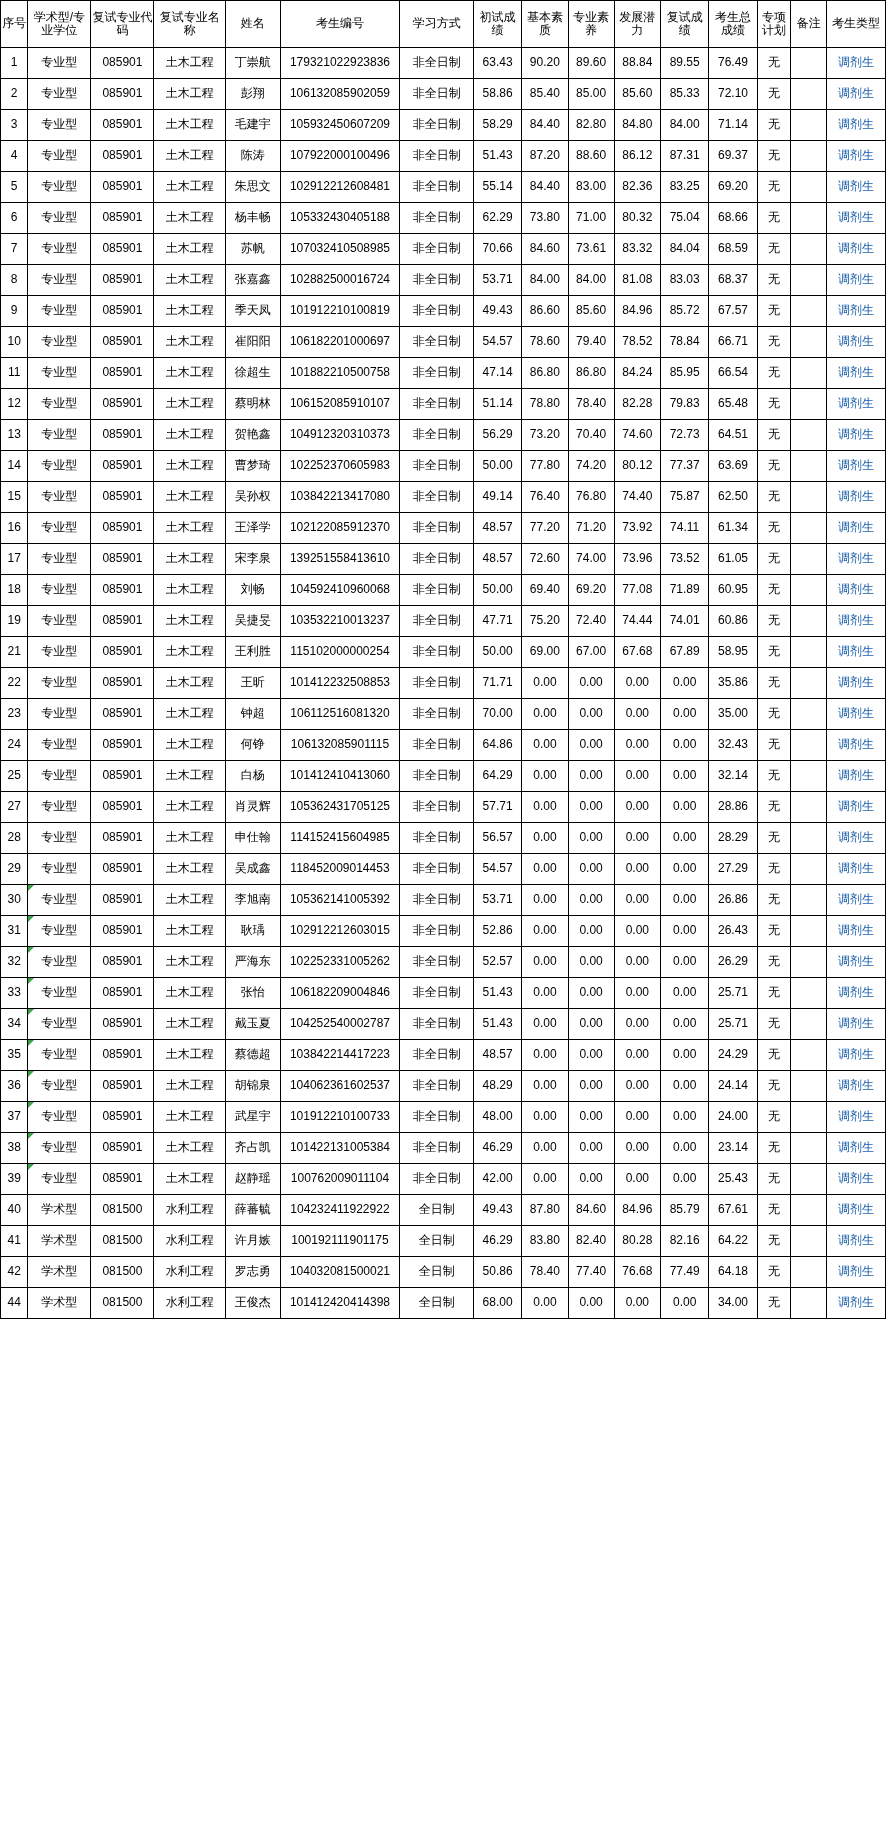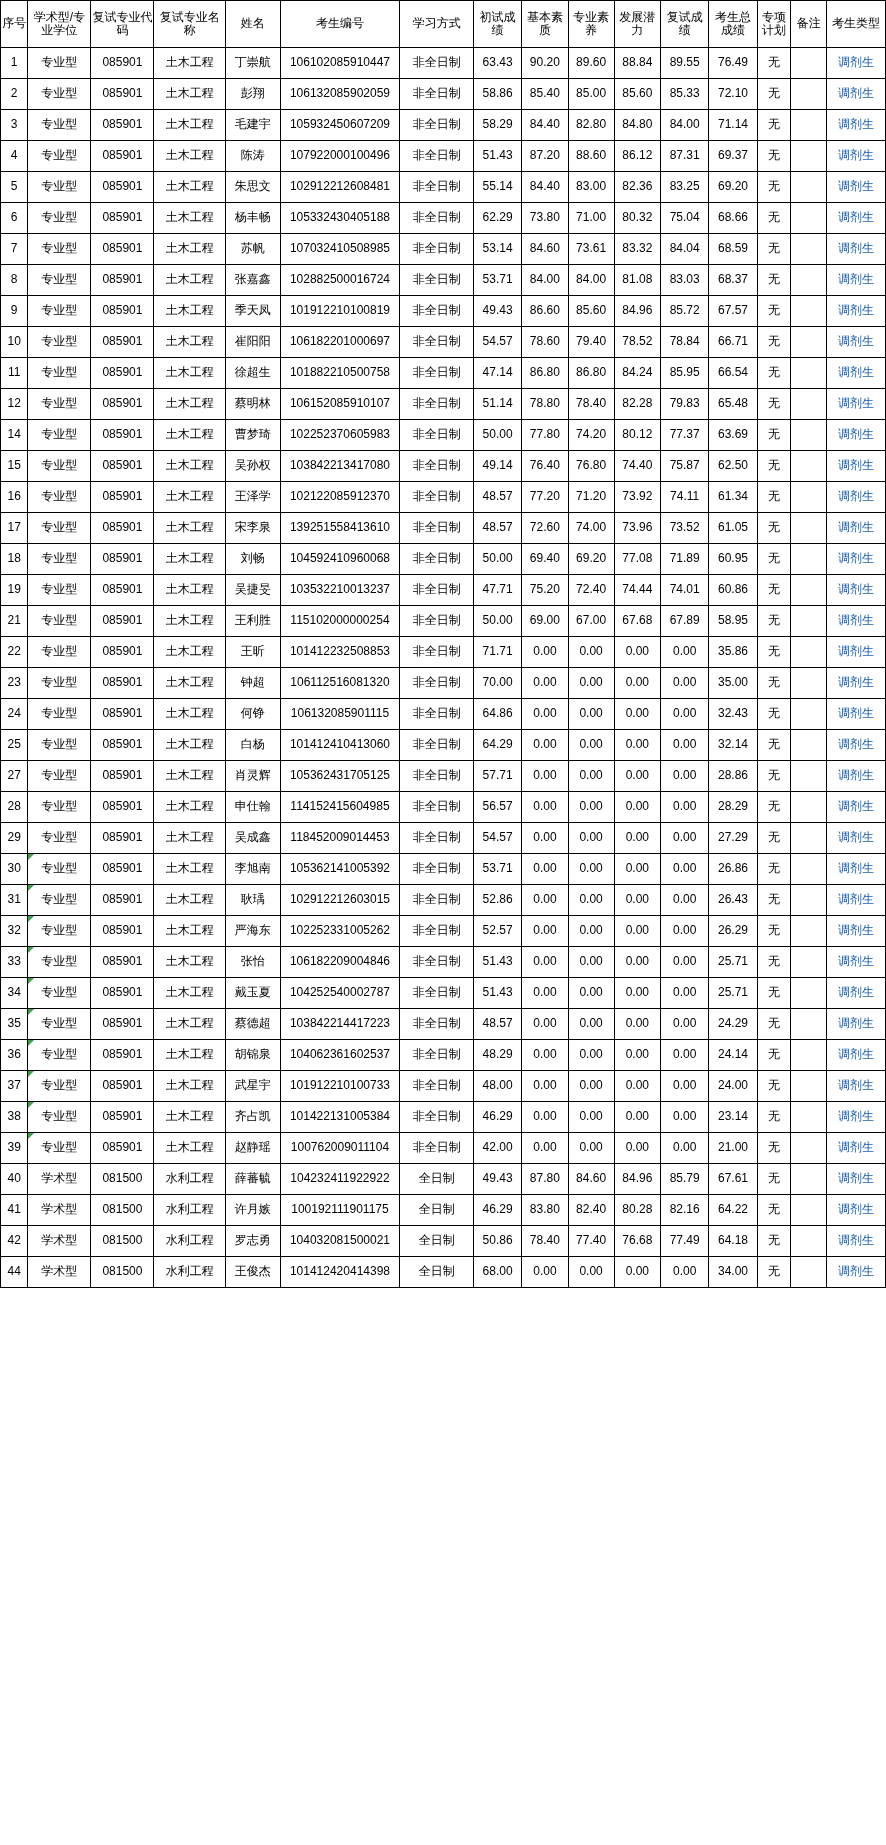--- a/index.html
+++ b/index.html
@@ -109,21 +109,21 @@
       <th>考生类型</th>
     </tr>
   </thead>
   <tbody id="tbody">
       <tr>
         <td class="num">1</td>
         <td class="type">专业型</td>
         <td class="num">085901</td>
         <td class="major">土木工程</td>
         <td class="name">丁崇航</td>
-        <td class="num">106102085910447</td>
+        <td class="num">179321022923836</td>
         <td class="num">非全日制</td>
         <td class="num">63.43</td>
         <td class="num">90.20</td>
         <td class="num">89.60</td>
         <td class="num">88.84</td>
         <td class="num">89.55</td>
         <td class="num">76.49</td>
         <td class="num">无</td>
         <td></td>
         <td class="cand-type">调剂生</td>
@@ -219,21 +219,21 @@
         <td class="cand-type">调剂生</td>
       </tr>
       <tr>
         <td class="num">7</td>
         <td class="type">专业型</td>
         <td class="num">085901</td>
         <td class="major">土木工程</td>
         <td class="name">苏帆</td>
         <td class="num">107032410508985</td>
         <td class="num">非全日制</td>
-        <td class="num">53.14</td>
+        <td class="num">70.66</td>
         <td class="num">84.60</td>
         <td class="num">73.61</td>
         <td class="num">83.32</td>
         <td class="num">84.04</td>
         <td class="num">68.59</td>
         <td class="num">无</td>
         <td></td>
         <td class="cand-type">调剂生</td>
       </tr>
       <tr>
@@ -320,20 +320,38 @@
         <td class="num">78.80</td>
         <td class="num">78.40</td>
         <td class="num">82.28</td>
         <td class="num">79.83</td>
         <td class="num">65.48</td>
         <td class="num">无</td>
         <td></td>
         <td class="cand-type">调剂生</td>
       </tr>
       <tr>
+        <td class="num">13</td>
+        <td class="type">专业型</td>
+        <td class="num">085901</td>
+        <td class="major">土木工程</td>
+        <td class="name">贺艳鑫</td>
+        <td class="num">104912320310373</td>
+        <td class="num">非全日制</td>
+        <td class="num">56.29</td>
+        <td class="num">73.20</td>
+        <td class="num">70.40</td>
+        <td class="num">74.60</td>
+        <td class="num">72.73</td>
+        <td class="num">64.51</td>
+        <td class="num">无</td>
+        <td></td>
+        <td class="cand-type">调剂生</td>
+      </tr>
+      <tr>
         <td class="num">14</td>
         <td class="type">专业型</td>
         <td class="num">085901</td>
         <td class="major">土木工程</td>
         <td class="name">曹梦琦</td>
         <td class="num">102252370605983</td>
         <td class="num">非全日制</td>
         <td class="num">50.00</td>
         <td class="num">77.80</td>
         <td class="num">74.20</td>
@@ -746,21 +764,21 @@
         <td class="num">085901</td>
         <td class="major">土木工程</td>
         <td class="name">赵静瑶</td>
         <td class="num">100762009011104</td>
         <td class="num">非全日制</td>
         <td class="num">42.00</td>
         <td class="num">0.00</td>
         <td class="num">0.00</td>
         <td class="num">0.00</td>
         <td class="num">0.00</td>
-        <td class="num">21.00</td>
+        <td class="num">25.43</td>
         <td class="num">无</td>
         <td></td>
         <td class="cand-type">调剂生</td>
       </tr>
       <tr>
         <td class="num">40</td>
         <td class="type">学术型</td>
         <td class="num">081500</td>
         <td class="major">水利工程</td>
         <td class="name">薛蕃毓</td>

